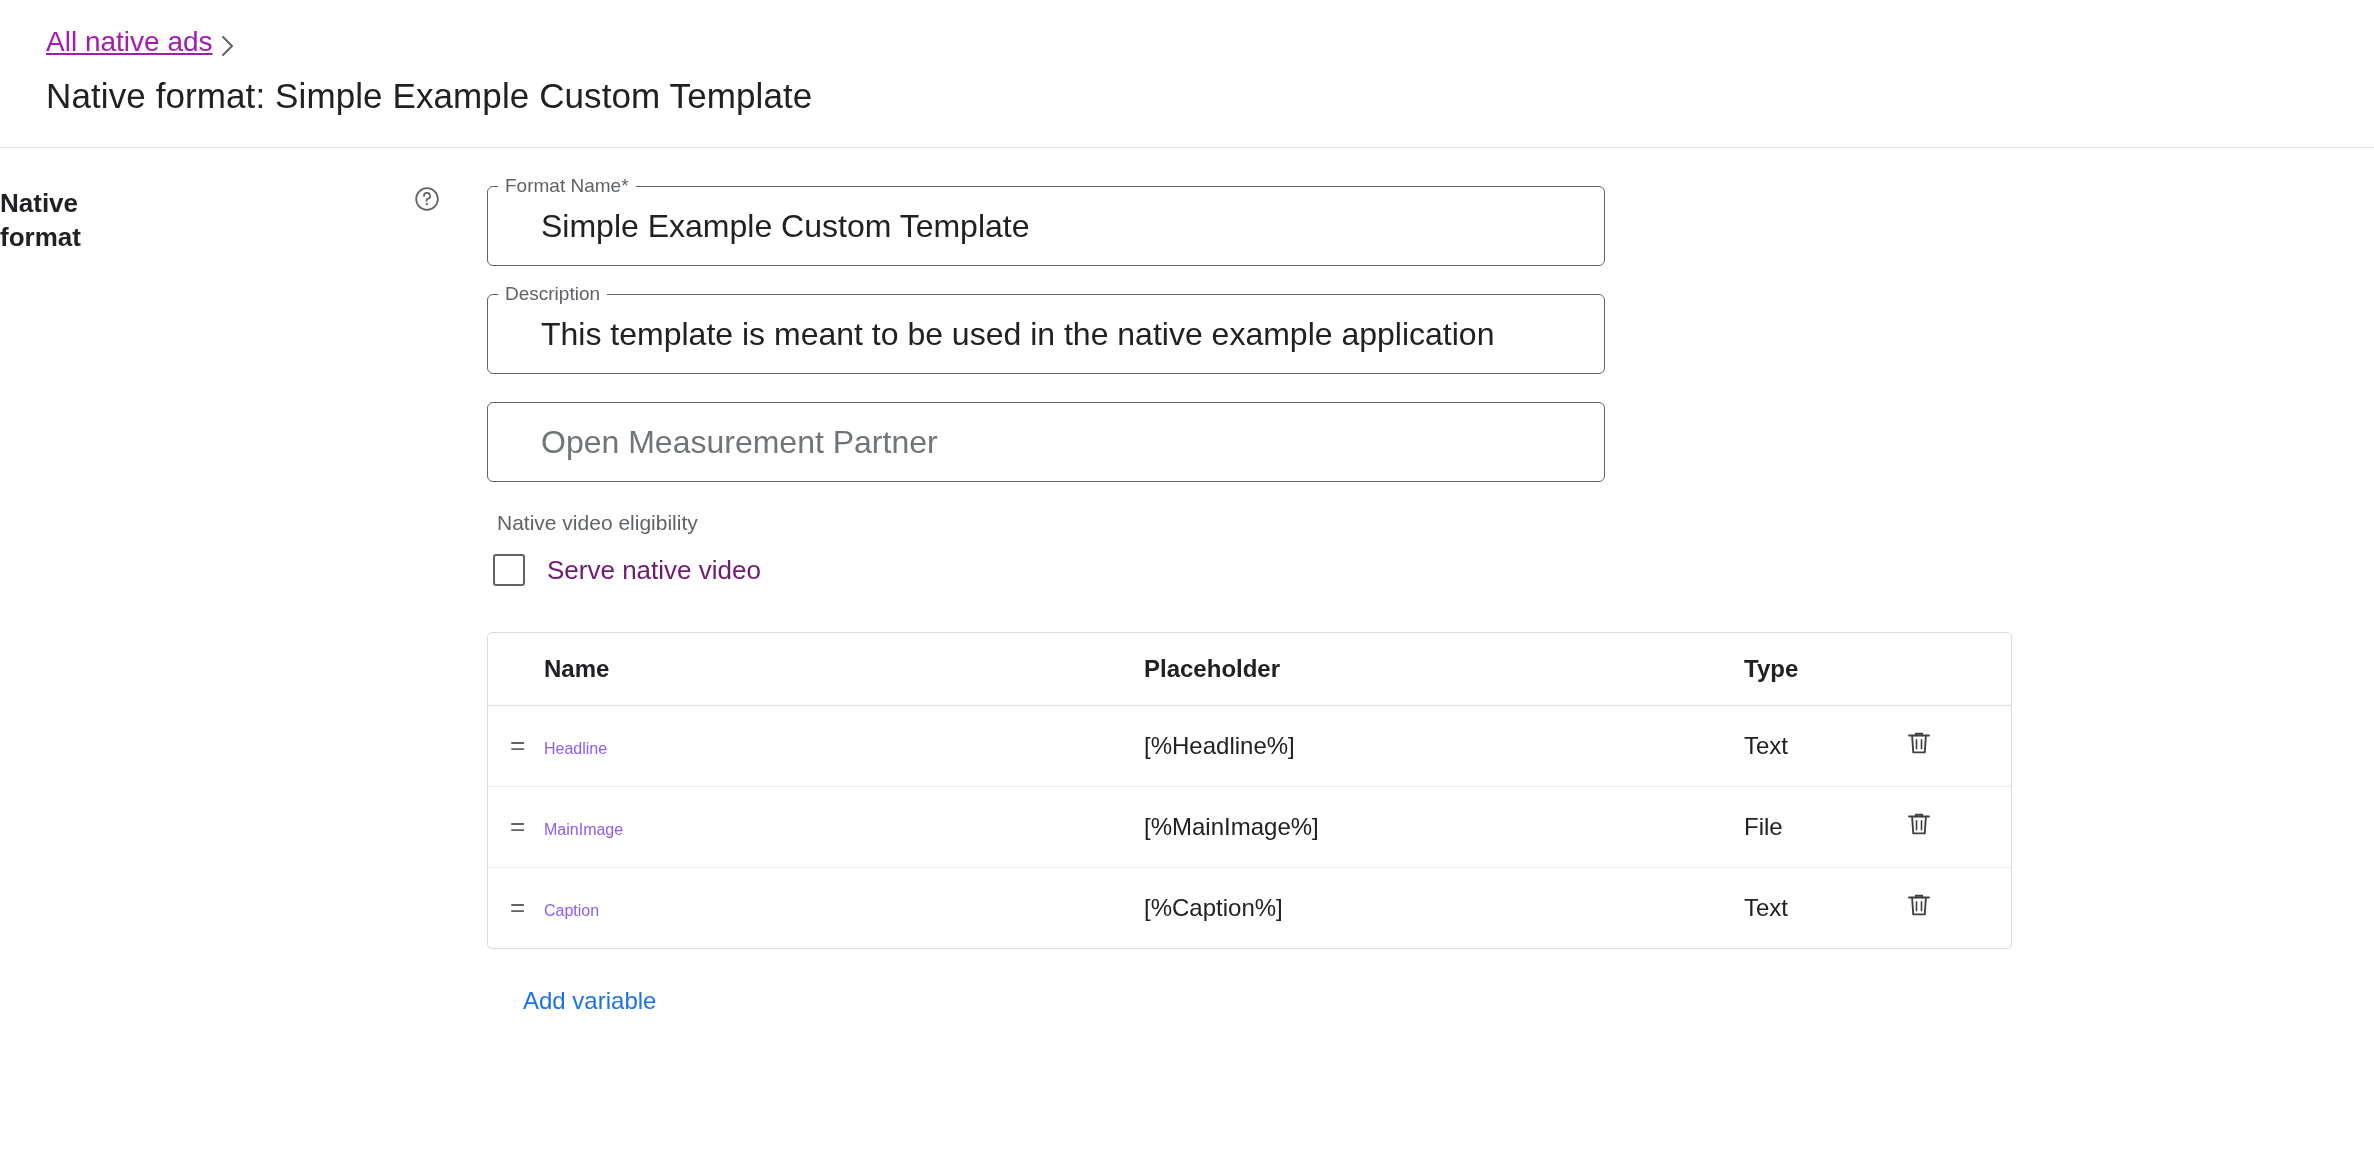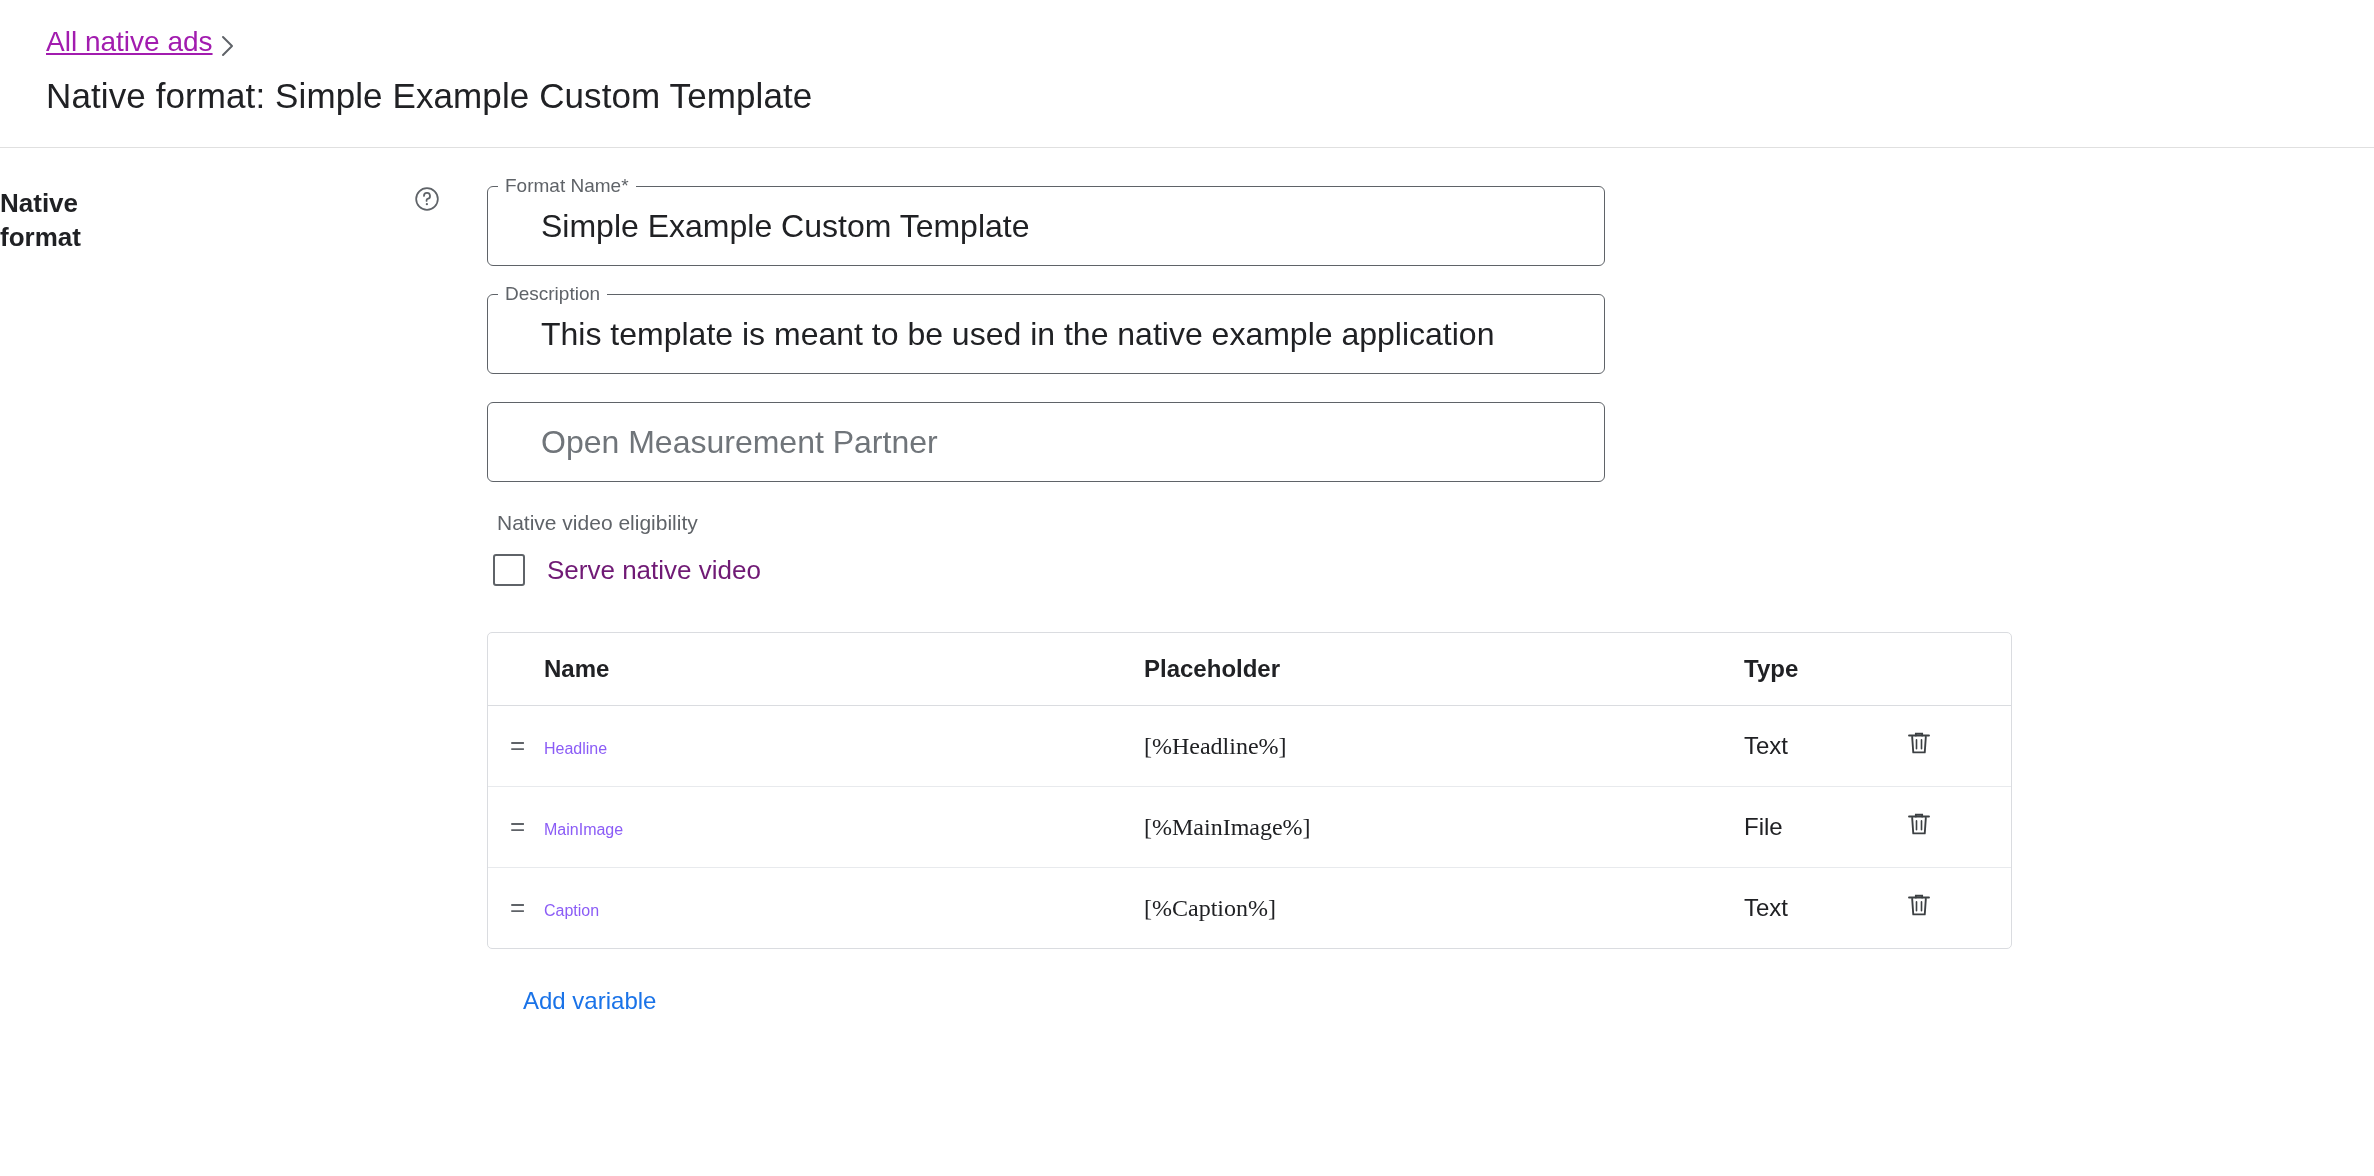--- a/index.html
+++ b/index.html
@@ -182,21 +182,21 @@
     vertical-align: middle;
   }
   table.vars tr.last td { border-bottom: none; }
 
   .col-drag { width: 56px; }
   .col-name { width: 600px; }
   .col-ph   { width: 600px; }
   .col-type { width: 160px; }
   .col-act  { width: 109px; }
   .cell-pad-name { padding-left: 54px; }
-  .cell-pad-ph { padding-left: 0; font-family: Liberation Serif, serif; }
+  .cell-pad-ph { padding-left: 0; }
 
   .drag-handle {
     color: #5f6368;
     font-size: 26px;
     padding-left: 22px;
     cursor: grab;
     user-select: none;
     line-height: 1;
   }
   .var-link {

